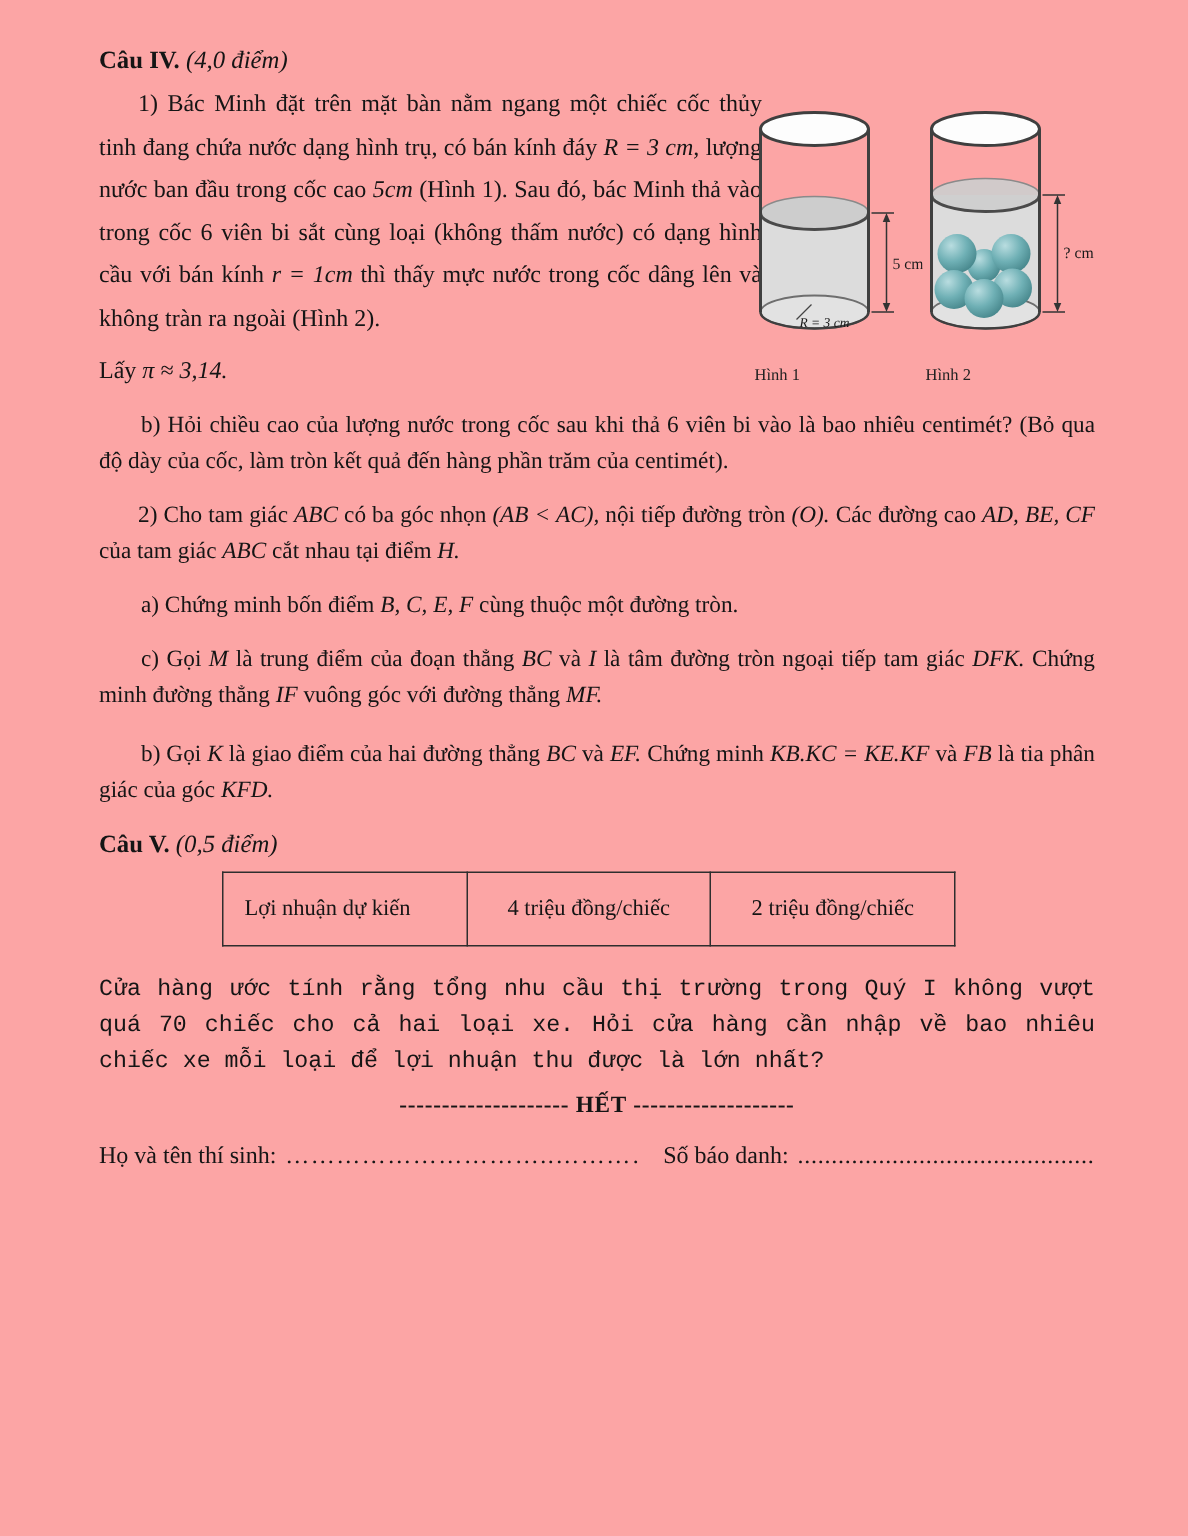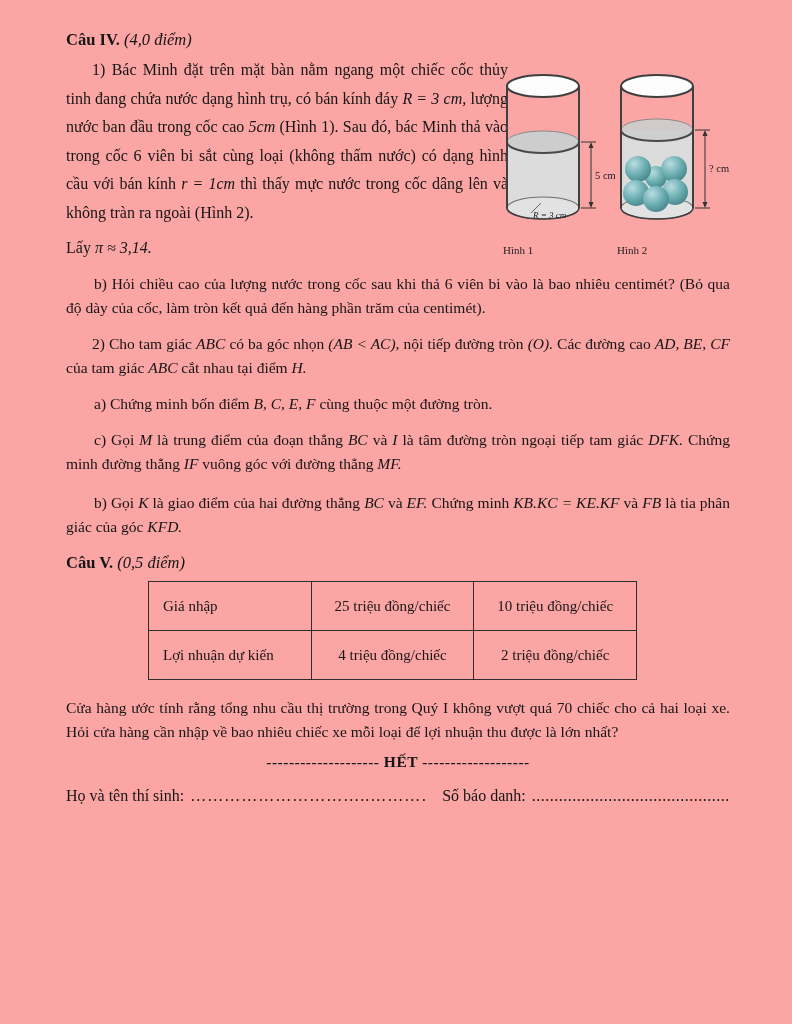--- a/index.html
+++ b/index.html
@@ -12,21 +12,21 @@
   .heading .pts { font-weight:normal; font-style:italic; }
   p { margin:0; font-size:15.5px; line-height:24px; text-align:justify; }
   .m { font-style:italic; }
   .part1 { position:relative; margin-top:6px; min-height:182px; }
   .p1 { width:442px; font-size:16px; line-height:28.5px; text-indent:26px; }
   .pi-note { margin-top:9px; font-size:16px; text-align:left; }
   .item { margin-top:15px; text-indent:28px; }
   .item-tight { margin-top:12px; }
   .numbered { margin-top:12px; text-indent:26px; }
   .v-intro { margin-top:8px; text-indent:16px; }
-  .v-outro { margin-top:16px; }
+  .v-outro { margin-top:16px;font-family:Liberation Mono, monospace; }
   
   .fig-wrap { position:absolute; left:437px; top:16px; width:232px; display:flex; justify-content:space-between; }
   .fig-col { display:flex; flex-direction:column; align-items:flex-start; }
   .fig-caption { width:90px; text-align:left; font-size:11px; margin-top:14px; color:#222; }
   
   table.price { border-collapse:collapse; margin:8px 0 0 82px; table-layout:fixed; width:489px; }
   table.price td { border:1.4px solid #2e2e2e; font-size:15px; text-align:center; vertical-align:middle; padding:2px 4px; }
   table.price tr.hdr td { height:46px; }
   table.price tr.row td { height:44px; }
   td.corner { position:relative; padding:0; }
@@ -135,25 +135,20 @@
 
     <h3 class="heading" style="margin-top:14px;">
       <span>Câu V.</span>
       <span class="pts">(0,5 điểm)</span>
     </h3>
 
 
     <table class="price">
       <tbody>
       <tr class="row">
-        <td class="rowlabel">Giá nhập</td>
-        <td>25 triệu đồng/chiếc</td>
-        <td>10 triệu đồng/chiếc</td>
-      </tr>
-      <tr class="row">
         <td class="rowlabel">Lợi nhuận dự kiến</td>
         <td>4 triệu đồng/chiếc</td>
         <td>2 triệu đồng/chiếc</td>
       </tr>
     </tbody>
       </table>
 
     <p class="v-outro">Cửa hàng ước tính rằng tổng nhu cầu thị trường trong Quý I không vượt quá 70 chiếc cho cả hai loại xe. Hỏi cửa hàng cần nhập về bao nhiêu chiếc xe mỗi loại để lợi nhuận thu được là lớn nhất?</p>
 
     <p class="het">-------------------- HẾT -------------------</p>

